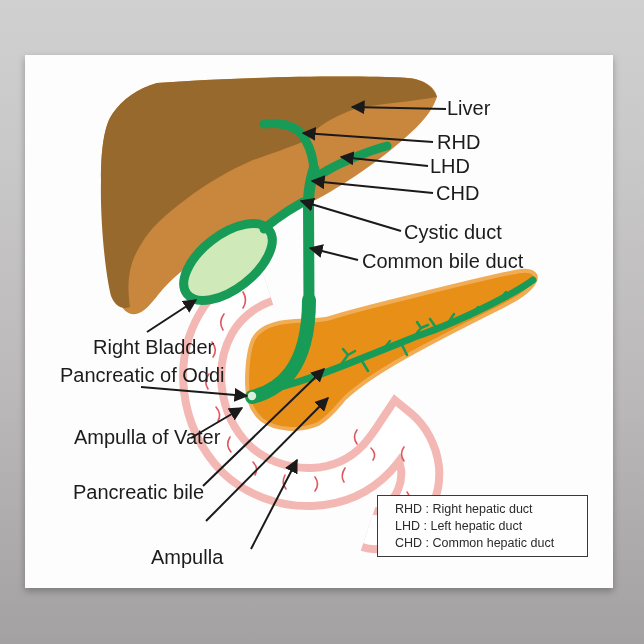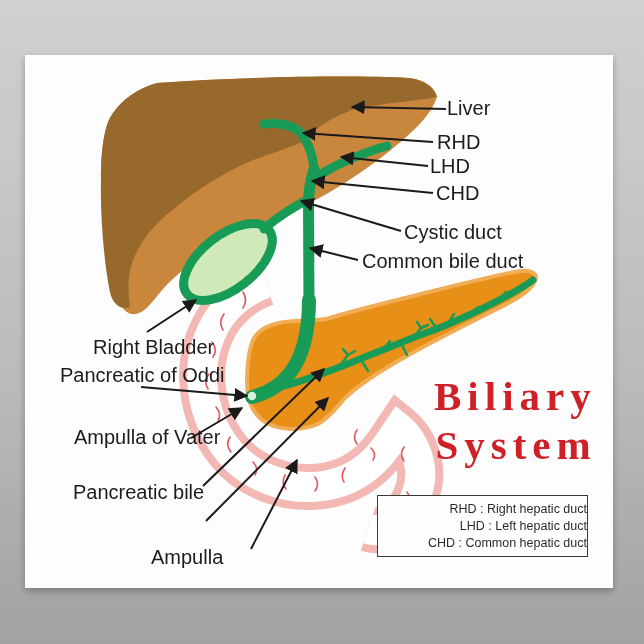--- a/index.html
+++ b/index.html
@@ -1,20 +1,19 @@
 <!DOCTYPE html>
 <html style="--title_red: #ce2127; --label_text: #1c1c1c; --poster_bg: #fdfdfd; --liver_dark: #98692c; --liver_light: #c9863d; --duct_green: #189b56; --gallbladder_fill: #cfeab8; --pancreas_orange: #e88f17; --pancreas_rim: #f1ad55; --duodenum_pink: #f3b8b3; --squiggle_red: #e0565c;"><head>
 <meta charset="utf-8">
 <style>
   html,body{margin:0;padding:0;}
   .stage{
     position:relative;width:644px;height:644px;overflow:hidden;
     background:linear-gradient(180deg,#d1d0d0 0%,#c9c8c8 25%,#bbb9b9 60%,#a3a1a1 100%);
     font-family:"Liberation Sans",sans-serif;
-    text-align:right;
   }
   .poster{
     position:absolute;left:25px;top:55px;width:588px;height:533px;
     background:var(--poster_bg,#fdfdfd);
     box-shadow:0 3px 7px rgba(0,0,0,.28);
   }
   svg.art{position:absolute;left:0;top:0;}
   .lbl{
     position:absolute;color:var(--label_text,#1c1c1c);
     font-size:20px;line-height:22px;white-space:nowrap;
@@ -140,23 +139,19 @@
   <div class="lbl" style="left:430px;top:155px">LHD</div>
   <div class="lbl" style="left:436px;top:182px">CHD</div>
   <div class="lbl" style="left:404px;top:221px">Cystic duct</div>
   <div class="lbl" style="left:362px;top:250px">Common bile duct</div>
   <div class="lbl" style="left:93px;top:336px">Right Bladder</div>
   <div class="lbl" style="left:60px;top:364px">Pancreatic of Oddi</div>
   <div class="lbl" style="left:74px;top:426px">Ampulla of Vater</div>
   <div class="lbl" style="left:73px;top:481px">Pancreatic bile</div>
   <div class="lbl" style="left:151px;top:546px">Ampulla</div>
 
-  <div class="title">
-    <div>Biliary</div>
-    <div>System</div>
-  </div>
 
   <div class="legend">
     <div class="legend-row"><span>RHD</span><span> : </span><span>Right hepatic duct</span></div>
     <div class="legend-row"><span>LHD</span><span> : </span><span>Left hepatic duct</span></div>
     <div class="legend-row"><span>CHD</span><span> : </span><span>Common hepatic duct</span></div>
   </div>
 </div>
 
 </body></html>

